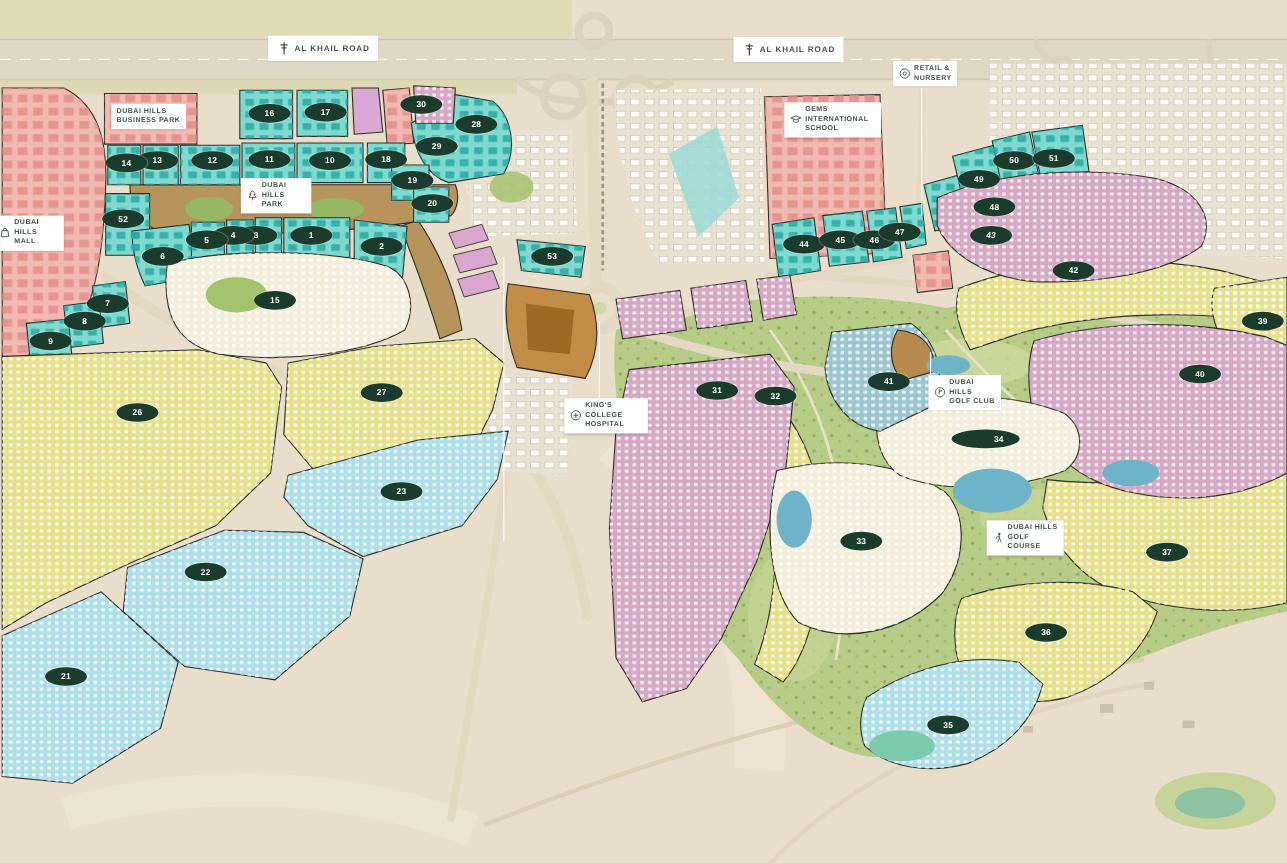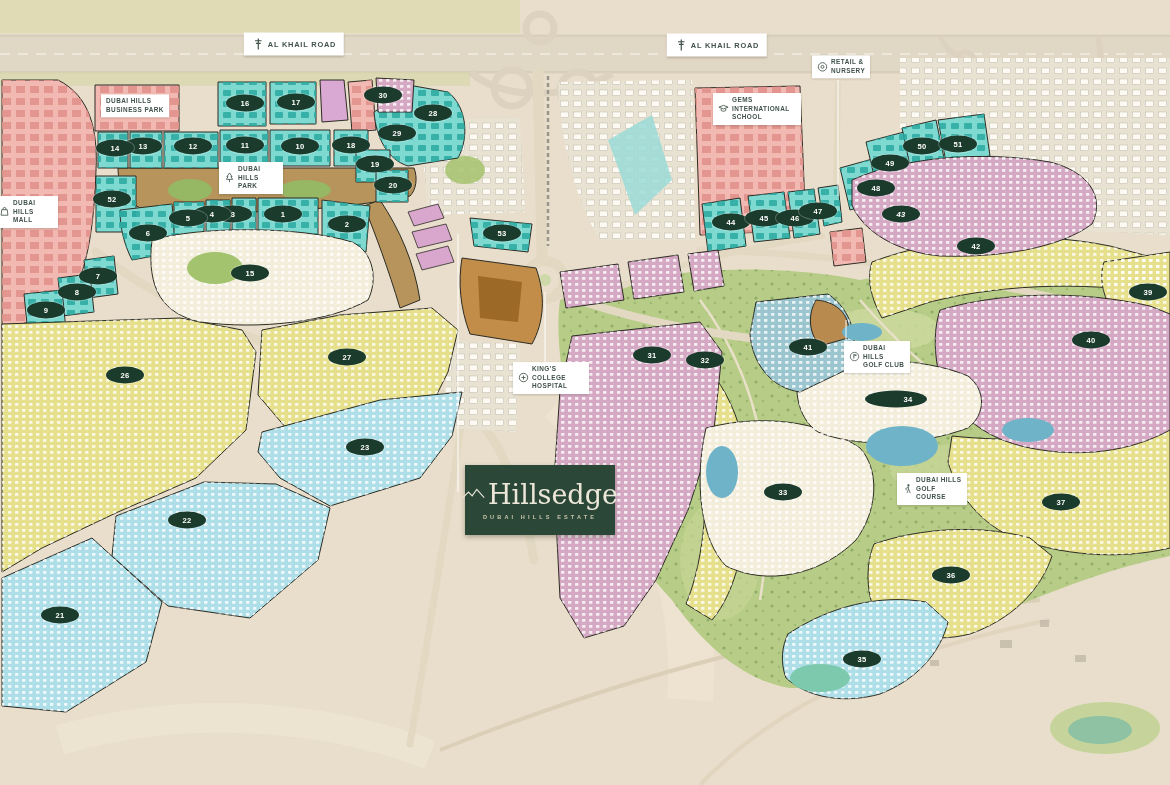--- a/index.html
+++ b/index.html
@@ -299,21 +299,21 @@
       <div class="plot-marker" style="left: 1061px; top: 502px;">37</div>
       <div class="plot-marker" style="left: 1148px; top: 292px;">39</div>
       <div class="plot-marker" style="left: 1091px; top: 340px;">40</div>
       <div class="plot-marker" style="left: 808px; top: 347px;">41</div>
       <div class="plot-marker" style="left: 976px; top: 246px;">42</div>
       <div class="plot-marker" style="left: 901px; top: 214px; font-style: italic;">43</div>
       <div class="plot-marker" style="left: 731px; top: 222px;">44</div>
       <div class="plot-marker" style="left: 764px; top: 218px;">45</div>
       <div class="plot-marker" style="left: 795px; top: 218px;">46</div>
       <div class="plot-marker" style="left: 818px; top: 211px;">47</div>
-      <div class="plot-marker" style="left: 876px; top: 188px;">48</div>
+      <div class="plot-marker" style="left: 904px; top: 188px;">48</div>
       <div class="plot-marker" style="left: 890px; top: 163px;">49</div>
       <div class="plot-marker" style="left: 922px; top: 146px;">50</div>
       <div class="plot-marker" style="left: 958px; top: 144px;">51</div>
       <div class="plot-marker" style="left: 112px; top: 199px;">52</div>
       <div class="plot-marker" style="left: 502px; top: 233px;">53</div>
     </div>
 <div id="labels-layer">
       <div class="map-label big" style="left: 294px; top: 44px;">
         <span class="lbl-icon">
           <svg viewBox="0 0 12 12">
@@ -391,25 +391,14 @@
         <span class="lbl-icon">
           <svg viewBox="0 0 12 12">
             <circle cx="7" cy="2.6" r="1.2" fill="#3f5147"></circle>
             <path d="M7 4v3l-1.5 4M7 6l2 5M7 4.5 4 6l1 2" stroke="#3f5147" stroke-width=".8" fill="none"></path>
           </svg>
         </span>
         <span class="lbl-text" style="width: 46px;">DUBAI HILLS GOLF COURSE</span>
       </div>
     </div>
 
-<div class="brand-card">
-  <div class="brand-row">
-    <span class="lbl-icon" id="brand-icon">
-          <svg viewBox="0 0 26 12">
-            <path d="M1 10L7 4l4 4 5-7 8 9" fill="none" stroke="#ece7d9" stroke-width="1.2"></path>
-          </svg>
-        </span>
-    <span class="brand-name">Hillsedge</span>
-  </div>
-  <div class="brand-sub">DUBAI HILLS ESTATE</div>
+
 </div>
 
-</div>
-
 </body></html>

